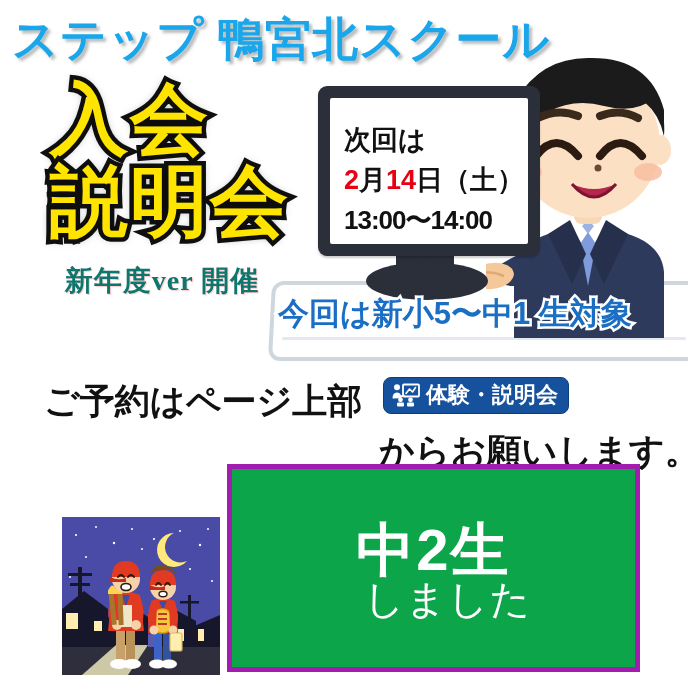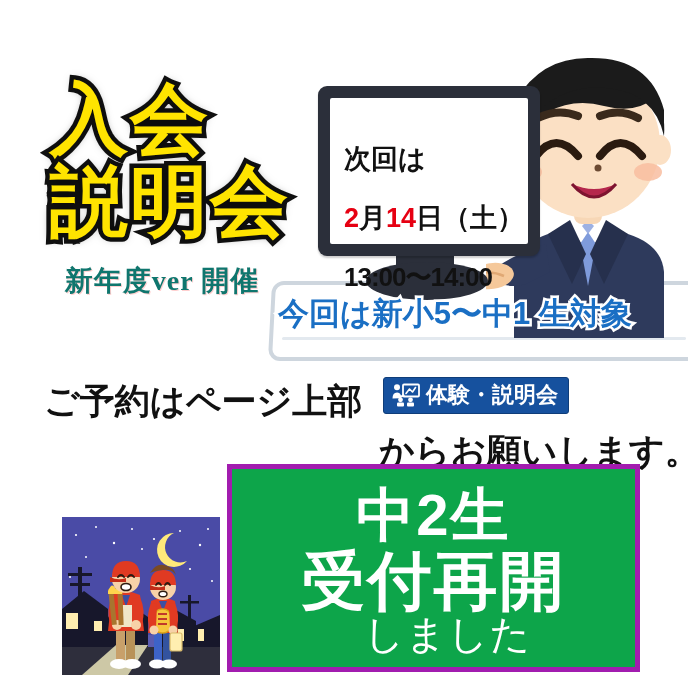--- a/index.html
+++ b/index.html
@@ -72,21 +72,21 @@
   .monitor-screen{
     position:absolute;left:12px;top:12px;right:12px;bottom:12px;
     background:#ffffff;border-radius:2px;
   }
   .screen-text{
     position:absolute;left:14px;top:22px;right:6px;
     font-size:27px;font-weight:bold;line-height:40px;color:#111;
     letter-spacing:0px;
   }
   .screen-text .red{color:#e60012;}
-  .screen-text .row{display:block;white-space:nowrap;margin-top:19px;}
+  .screen-text .row{display:block;white-space:nowrap;}
   .screen-text .row3{font-size:26px;letter-spacing:-1px;}
 
   
   .desk-banner{
     position:absolute;left:278px;top:296px;width:412px;
     font-size:31px;font-weight:bold;line-height:36px;letter-spacing:0px;
     color:#1a6fc4;
     -webkit-text-stroke:5px #ffffff;
     paint-order:stroke fill;
     white-space:nowrap;
@@ -98,21 +98,21 @@
 
   
   .reserve-line{
     position:absolute;left:44px;top:378px;
     font-size:35px;font-weight:bold;color:#111;letter-spacing:0px;
     white-space:nowrap;
     text-align:center;
   }
   .btn-taiken{
     position:absolute;left:383px;top:377px;
-    background:#16519e;color:#fff;border:1px solid #0f3d79;border-radius:3px;
+    background:#16519e;color:#fff;border:1px solid #0f3d79;border-radius:8px;
     padding:5px 10px 6px 8px;
     font-size:22px;font-weight:bold;line-height:24px;letter-spacing:0;
     display:flex;align-items:center;gap:6px;white-space:nowrap;
   }
   .btn-taiken .seminar-icon{display:block;width:28px;height:24px;}
   .reserve-line2{
     position:absolute;left:379px;top:428px;
     font-size:35px;font-weight:bold;color:#111;letter-spacing:0px;
     white-space:nowrap;
   }
@@ -130,20 +130,21 @@
 
   
   .night-pic{position:absolute;left:62px;top:517px;width:158px;height:158px;}
   .night-pic svg{display:block;border:0;}
 </style>
 </head>
 <body>
 
 <div class="poster">
 
+  <div class="school-title">ステップ 鴨宮北スクール</div>
 
   <div class="headline">
     <span class="l1">入会</span>
     <span class="l2">説明会</span>
   </div>
   <div class="subhead">新年度ver 開催</div>
 
   <div class="desk"></div>
   <div class="desk-line"></div>
 
@@ -220,21 +221,20 @@
         <rect x="15" y="19.6" width="7" height="4" rx="1" fill="#ffffff"></rect>
       </svg>
     </span>
     <span>体験・説明会</span>
   </div>
 
   <div class="reserve-line2">からお願いします。</div>
 
   <div class="green-box">
     <span class="g1">中2生</span>
-    <span class="g2">受付再開</span>
     <span class="g3">しました</span>
   </div>
 
   <div class="night-pic">
     <svg width="158" height="158" viewBox="0 0 158 158" xmlns="http://www.w3.org/2000/svg">
       <defs>
         <clipPath id="npclip">
             <rect x="0" y="0" width="158" height="158"></rect>
           </clipPath>
       </defs>

